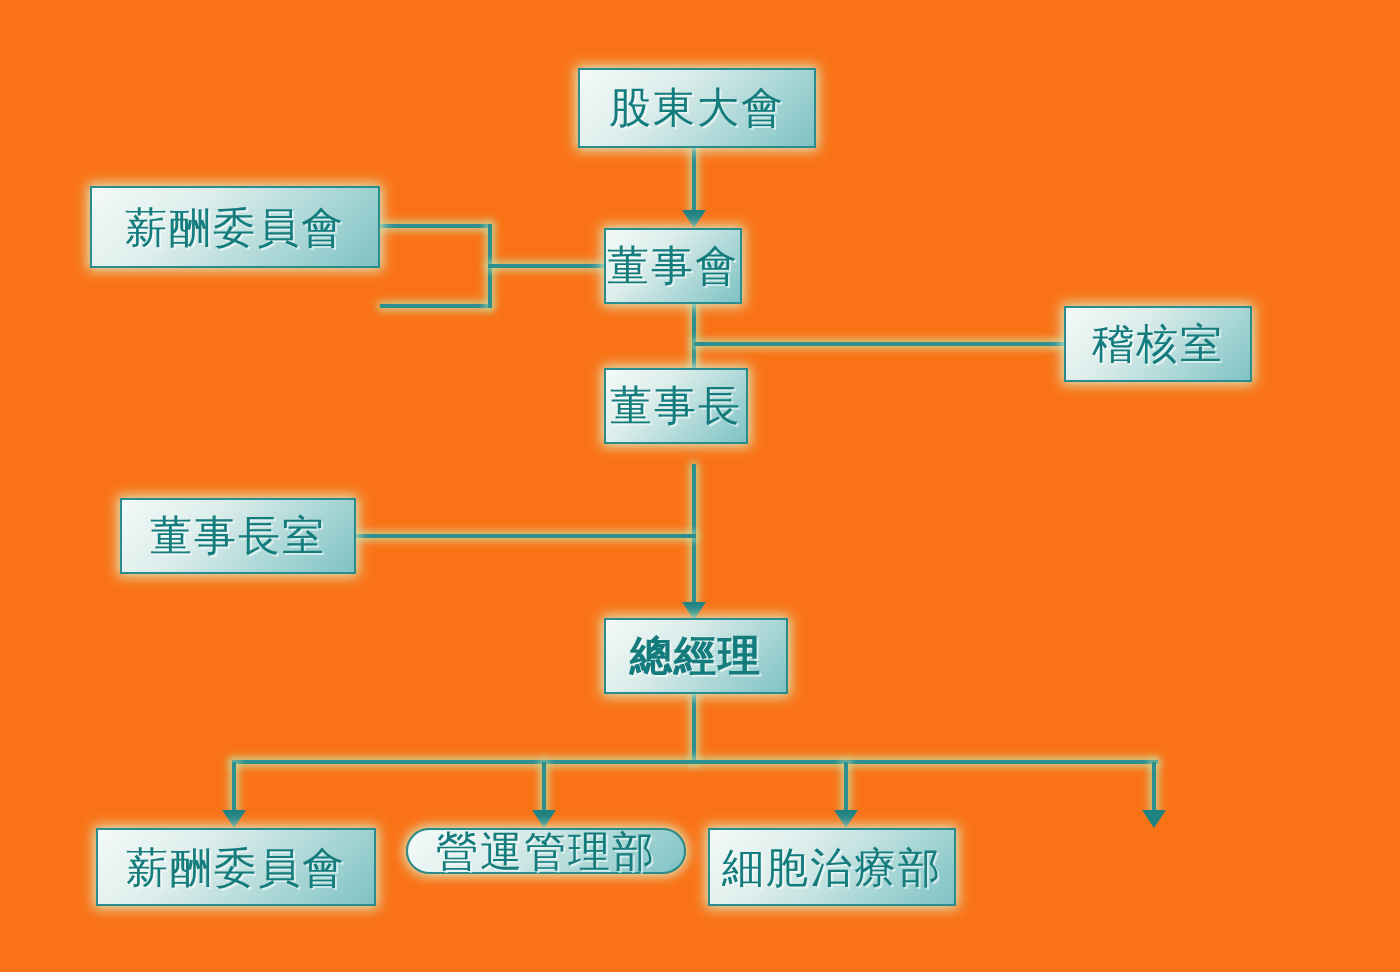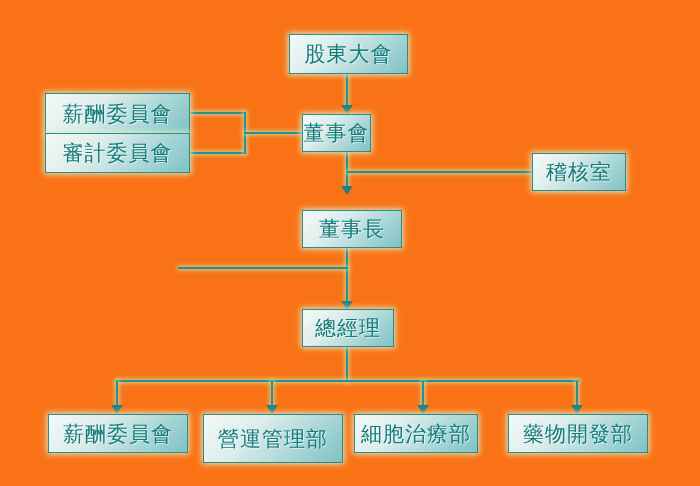--- a/index.html
+++ b/index.html
@@ -45,25 +45,25 @@
     border-right: 6px solid transparent;
     border-top: 9px solid #1f8282;
   }
 
   
   #n-shareholders      { left: 289px; top: 34px;  width: 119px; height: 40px; }
   #n-compensation      { left: 45px;  top: 93px;  width: 145px; height: 41px; }
   #n-audit-committee   { left: 45px;  top: 133px; width: 145px; height: 40px; }
   #n-board             { left: 302px; top: 114px; width: 69px;  height: 38px; }
   #n-audit-office      { left: 532px; top: 153px; width: 94px;  height: 38px; text-align: right; }
-  #n-chairman          { left: 302px; top: 210px; width: 100px;  height: 38px; text-align: center; }
+  #n-chairman          { left: 302px; top: 184px; width: 72px;  height: 38px; text-align: center; }
   #n-chairman-office   { left: 60px;  top: 249px; width: 118px; height: 38px; }
-  #n-general-manager   { left: 302px; top: 309px; width: 92px;  height: 38px; }
+  #n-general-manager   { left: 302px; top: 309px; width: 92px;  height: 38px; font-weight: bold; }
   #n-dept-admin        { left: 48px;  top: 414px; width: 140px; height: 39px; }
-  #n-dept-operations   { left: 203px; top: 414px; width: 140px; height: 49px; }
+  #n-dept-operations   { left: 203px; top: 414px; width: 140px; height: 23px; border-radius: 19px; }
   #n-dept-cell         { left: 354px; top: 414px; width: 124px; height: 39px; }
   #n-dept-drug         { left: 508px; top: 414px; width: 140px; height: 39px; }
 
   
   #e-sh-board-v        { left: 346px; top: 73px;  height: 33px; }
   #e-sh-board-a        { left: 341px; top: 105px; }
   #e-comp-h            { left: 190px; top: 112px; width: 55px; }
   #e-auditc-h          { left: 190px; top: 152px; width: 55px; }
   #e-bracket-v         { left: 244px; top: 112px; height: 42px; }
   #e-bracket-board-h   { left: 244px; top: 132px; width: 59px; }
@@ -111,23 +111,22 @@
   <div class="vline" id="e-d2-v"></div>
   <div class="vline" id="e-d3-v"></div>
   <div class="vline" id="e-d4-v"></div>
   <div class="arrow-down" id="e-d1-a"></div>
   <div class="arrow-down" id="e-d2-a"></div>
   <div class="arrow-down" id="e-d3-a"></div>
   <div class="arrow-down" id="e-d4-a"></div>
 
   <div class="node" id="n-shareholders">股東大會</div>
   <div class="node" id="n-compensation">薪酬委員會</div>
-  <div class="node" id="n-audit-committee">審計委員會</div>
   <div class="node" id="n-board">董事會</div>
   <div class="node" id="n-audit-office">稽核室</div>
   <div class="node" id="n-chairman">董事長</div>
+  <div class="node" id="n-chairman-office">董事長室</div>
   <div class="node" id="n-general-manager">總經理</div>
   <div class="node" id="n-dept-admin">薪酬委員會</div>
   <div class="node" id="n-dept-operations">營運管理部</div>
   <div class="node" id="n-dept-cell">細胞治療部</div>
-  <div class="node" id="n-dept-drug">藥物開發部</div>
 
 </div>
 
 </body></html>

